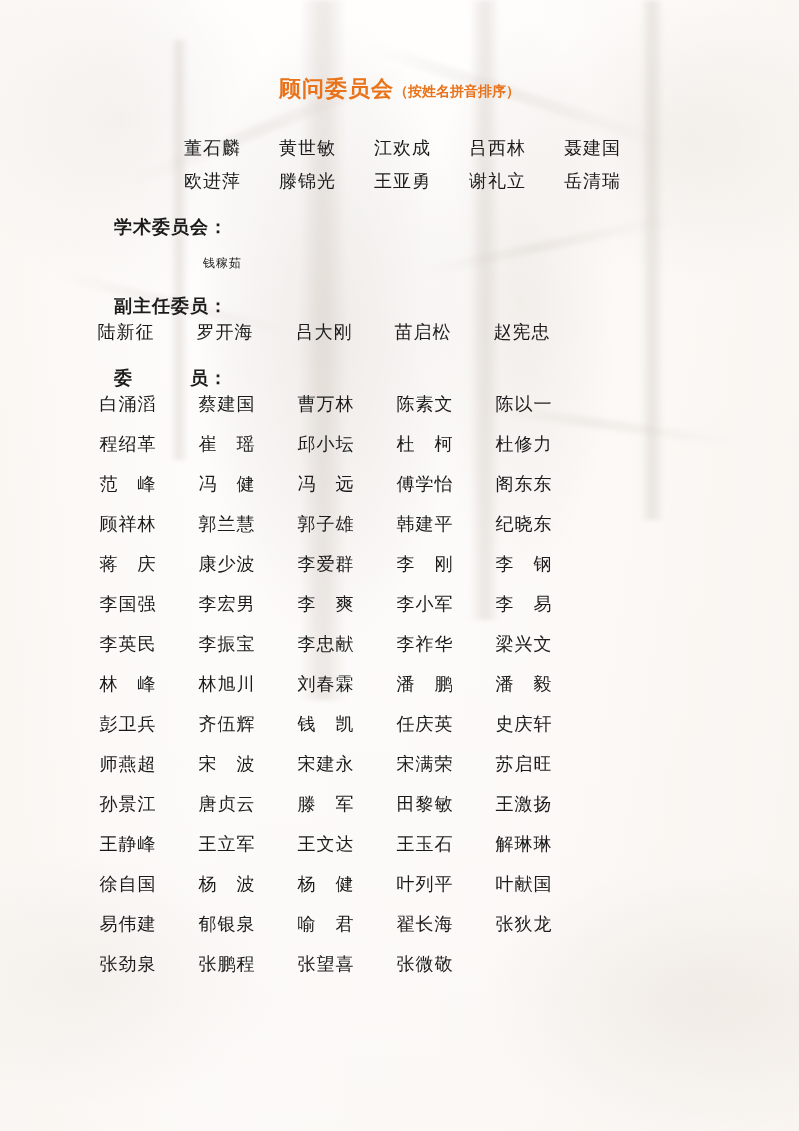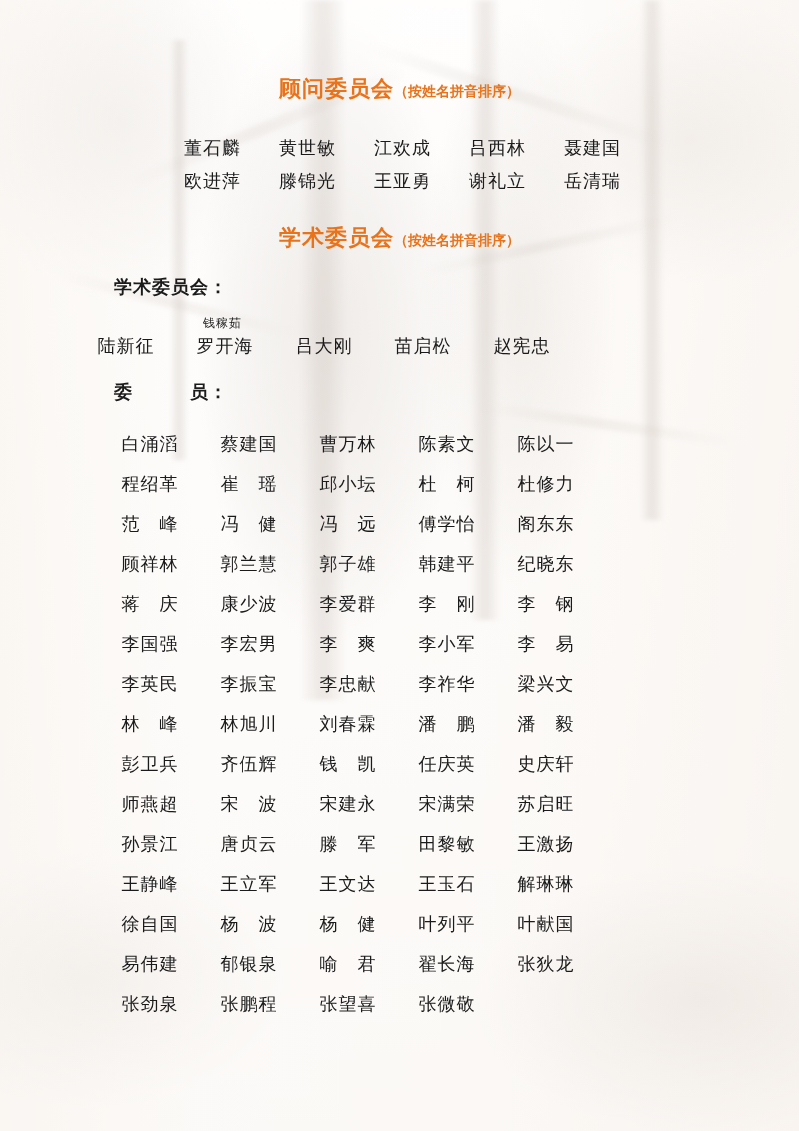--- a/index.html
+++ b/index.html
@@ -119,26 +119,26 @@
     grid-template-columns: repeat(5, 88px);
     column-gap: 11px;
     justify-content: start;
     padding-left: 82px;
   }
   .names-vice .cell {
     text-align: center;
     letter-spacing: 1px;
   }
   .names-members {
-    margin-top: 28px;
+    margin-top: 2px;
     grid-template-columns: repeat(5, 88px);
     row-gap: 16px;
     column-gap: 11px;
     justify-content: start;
-    padding-left: 106px;
+    padding-left: 84px;
   }
   .names-members .cell {
     text-align: center;
     letter-spacing: 1px;
     white-space: pre;
   }
 </style>
 </head>
 <body>
 
@@ -169,30 +169,30 @@
       <div class="cell">江欢成</div>
       <div class="cell">吕西林</div>
       <div class="cell">聂建国</div>
       <div class="cell">欧进萍</div>
       <div class="cell">滕锦光</div>
       <div class="cell">王亚勇</div>
       <div class="cell">谢礼立</div>
       <div class="cell">岳清瑞</div>
     </div>
 
-    <div class="section-heading heading-academic">
-      <span class="main-title">学术委员会</span><span class="sub-note">（按姓名拼音排序）</span>
-    </div>
 
     <div class="role-block">
       <span class="role-label">学术委员会：</span>
     </div>
 
     <div class="chair-name">钱稼茹</div>
 
+    <div class="role-block">
+      <span class="role-label">副主任委员：</span>
+    </div>
 
     <div class="name-grid names-vice">
       <div class="cell">陆新征</div>
       <div class="cell">罗开海</div>
       <div class="cell">吕大刚</div>
       <div class="cell">苗启松</div>
       <div class="cell">赵宪忠</div>
     </div>
 
     <div class="role-block">

